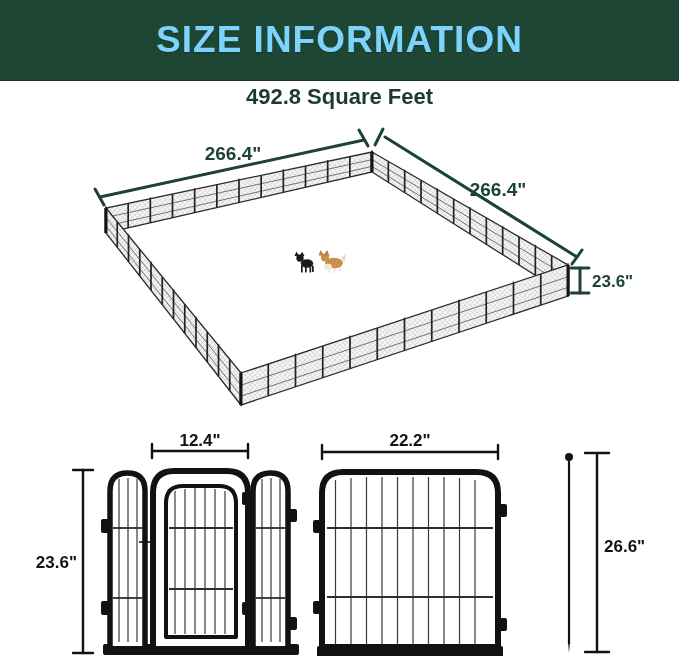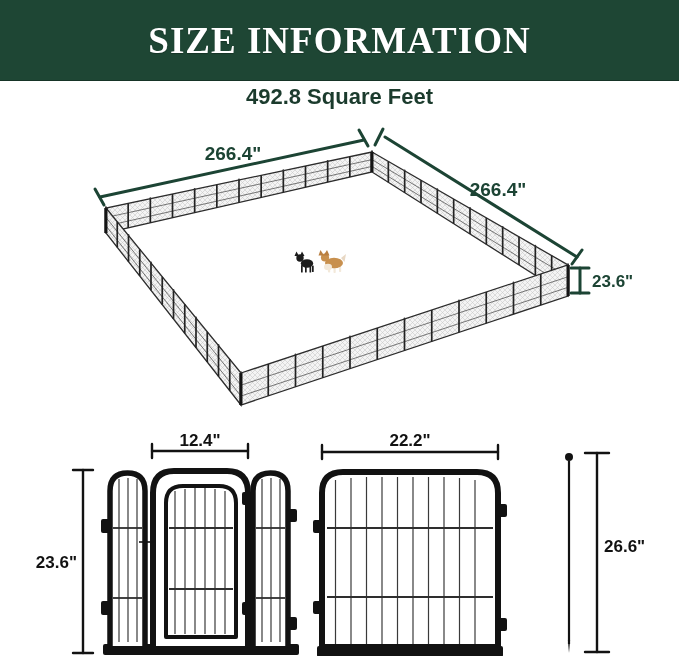--- a/index.html
+++ b/index.html
@@ -11,23 +11,22 @@
   .page{
     position:relative;width:679px;height:656px;overflow:hidden;
     background:#fff;font-family:"Liberation Sans",sans-serif;
   }
   .banner{
     position:absolute;left:0;top:0;width:679px;height:80px;
     background:var(--header-bg);display:flex;align-items:center;justify-content:center;
     border-bottom:1px solid rgba(0,0,0,.25);z-index:2;
   }
   .banner h1{
-    margin:7px;color:#ffffff;font-size:37px;font-weight:700;letter-spacing:1px;
+    margin:7px;color:#7dd3fc;font-size:37px;font-weight:700;letter-spacing:1px;
     text-shadow:0 1px 1px rgba(0,0,0,.25);
-    font-family:Liberation Serif, serif;
   }
   .subtitle{
     position:absolute;left:0;top:82px;width:679px;height:30px;
     display:flex;align-items:center;justify-content:center;
     color:#1B3B2D;font-size:22px;font-weight:700;z-index:2;
   }
   svg.diagram{position:absolute;left:0;top:0;z-index:1;}
   
   .wall{fill:url(#mesh);stroke:#2c2c2c;stroke-width:1.3;}
   .rail{stroke:#565656;stroke-width:.8;}

